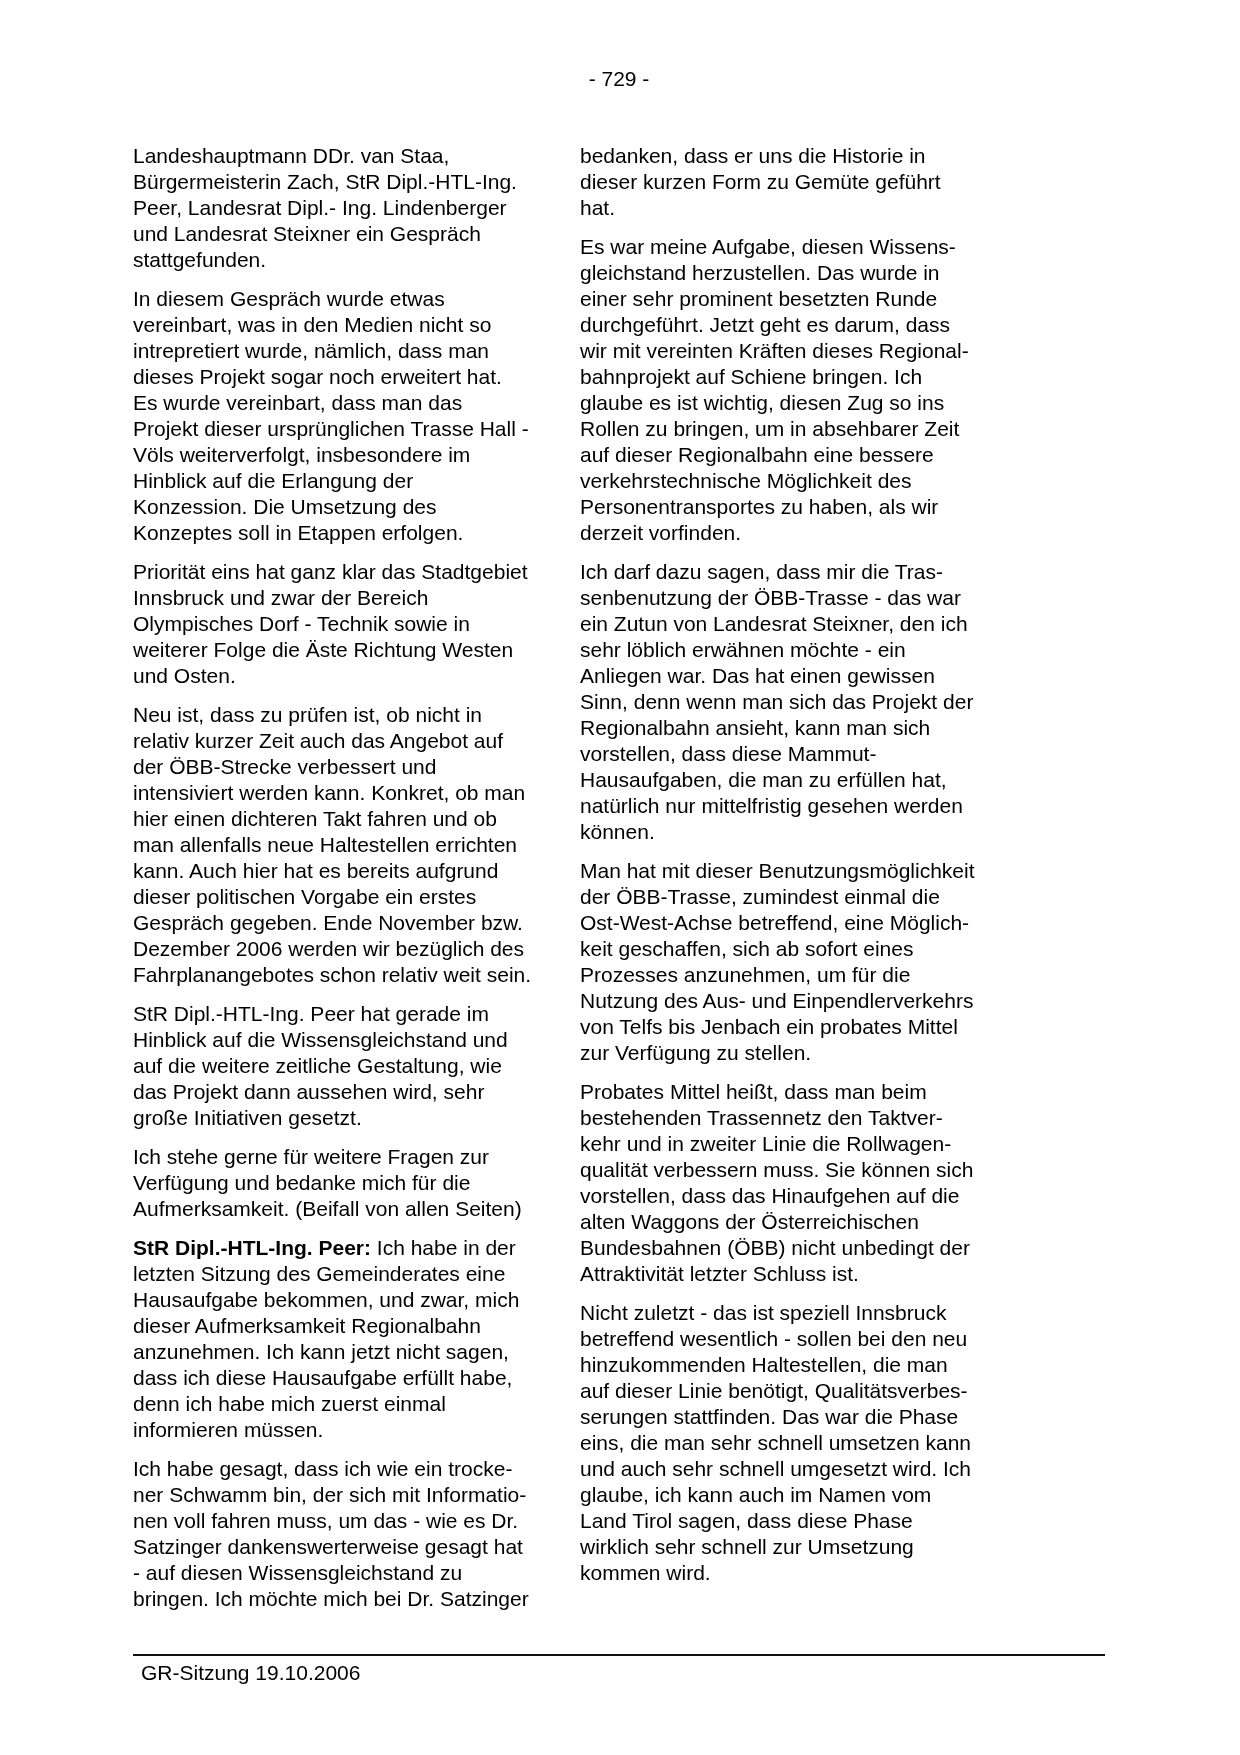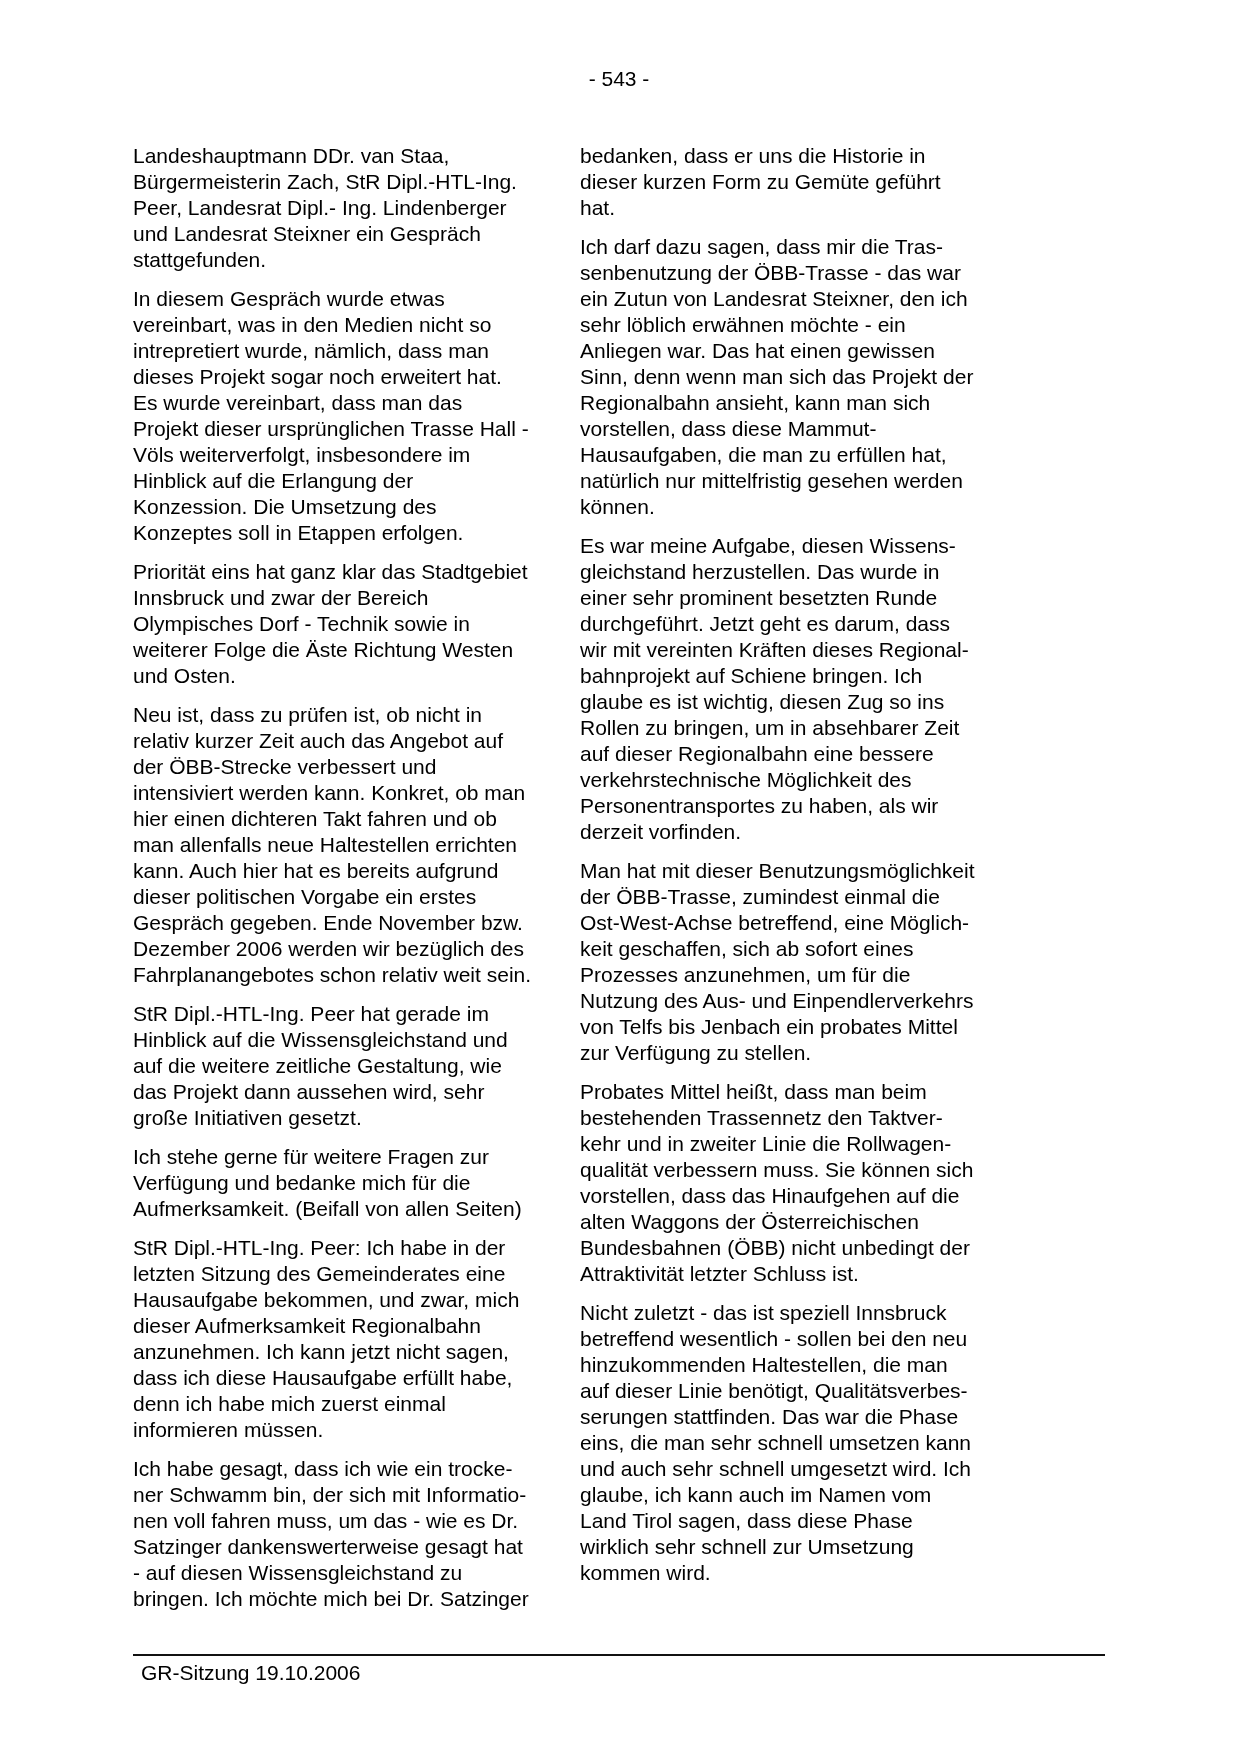--- a/index.html
+++ b/index.html
@@ -31,42 +31,42 @@
   }
   .col {
     width: 447px;
     font-size: 21px;
     line-height: 26px;
   }
   .col p {
     margin: 0 0 13px 0;
     white-space: pre-line;
   }
-  .col p b { font-weight: normal; text-align: right; }
+  .col p b { font-weight: bold; text-align: right; }
   .footer-rule {
     position: absolute;
     left: 133px;
     top: 1654px;
     width: 972px;
     border-top: 2px solid #111111;
   }
   .footer-text {
     position: absolute;
     left: 141px;
     top: 1660px;
     font-size: 21px;
     line-height: 26px;
   }
 </style>
 </head>
 <body>
 
 <div class="page">
 
-  <div class="page-number">- 543 -</div>
+  <div class="page-number">- 729 -</div>
 
   <div class="columns">
 
     <div class="col">
       <p>Landeshauptmann DDr. van Staa,
 Bürgermeisterin Zach, StR Dipl.-HTL-Ing.
 Peer, Landesrat Dipl.- Ing. Lindenberger
 und Landesrat Steixner ein Gespräch
 stattgefunden.</p>
       <p>In diesem Gespräch wurde etwas
@@ -116,43 +116,43 @@
 nen voll fahren muss, um das - wie es Dr.
 Satzinger dankenswerterweise gesagt hat
 - auf diesen Wissensgleichstand zu
 bringen. Ich möchte mich bei Dr. Satzinger</p>
     </div>
 
     <div class="col">
       <p>bedanken, dass er uns die Historie in
 dieser kurzen Form zu Gemüte geführt
 hat.</p>
-      <p>Ich darf dazu sagen, dass mir die Tras-
-senbenutzung der ÖBB-Trasse - das war
-ein Zutun von Landesrat Steixner, den ich
-sehr löblich erwähnen möchte - ein
-Anliegen war. Das hat einen gewissen
-Sinn, denn wenn man sich das Projekt der
-Regionalbahn ansieht, kann man sich
-vorstellen, dass diese Mammut-
-Hausaufgaben, die man zu erfüllen hat,
-natürlich nur mittelfristig gesehen werden
-können.</p>
       <p>Es war meine Aufgabe, diesen Wissens-
 gleichstand herzustellen. Das wurde in
 einer sehr prominent besetzten Runde
 durchgeführt. Jetzt geht es darum, dass
 wir mit vereinten Kräften dieses Regional-
 bahnprojekt auf Schiene bringen. Ich
 glaube es ist wichtig, diesen Zug so ins
 Rollen zu bringen, um in absehbarer Zeit
 auf dieser Regionalbahn eine bessere
 verkehrstechnische Möglichkeit des
 Personentransportes zu haben, als wir
 derzeit vorfinden.</p>
+      <p>Ich darf dazu sagen, dass mir die Tras-
+senbenutzung der ÖBB-Trasse - das war
+ein Zutun von Landesrat Steixner, den ich
+sehr löblich erwähnen möchte - ein
+Anliegen war. Das hat einen gewissen
+Sinn, denn wenn man sich das Projekt der
+Regionalbahn ansieht, kann man sich
+vorstellen, dass diese Mammut-
+Hausaufgaben, die man zu erfüllen hat,
+natürlich nur mittelfristig gesehen werden
+können.</p>
       <p>Man hat mit dieser Benutzungsmöglichkeit
 der ÖBB-Trasse, zumindest einmal die
 Ost-West-Achse betreffend, eine Möglich-
 keit geschaffen, sich ab sofort eines
 Prozesses anzunehmen, um für die
 Nutzung des Aus- und Einpendlerverkehrs
 von Telfs bis Jenbach ein probates Mittel
 zur Verfügung zu stellen.</p>
       <p>Probates Mittel heißt, dass man beim
 bestehenden Trassennetz den Taktver-

